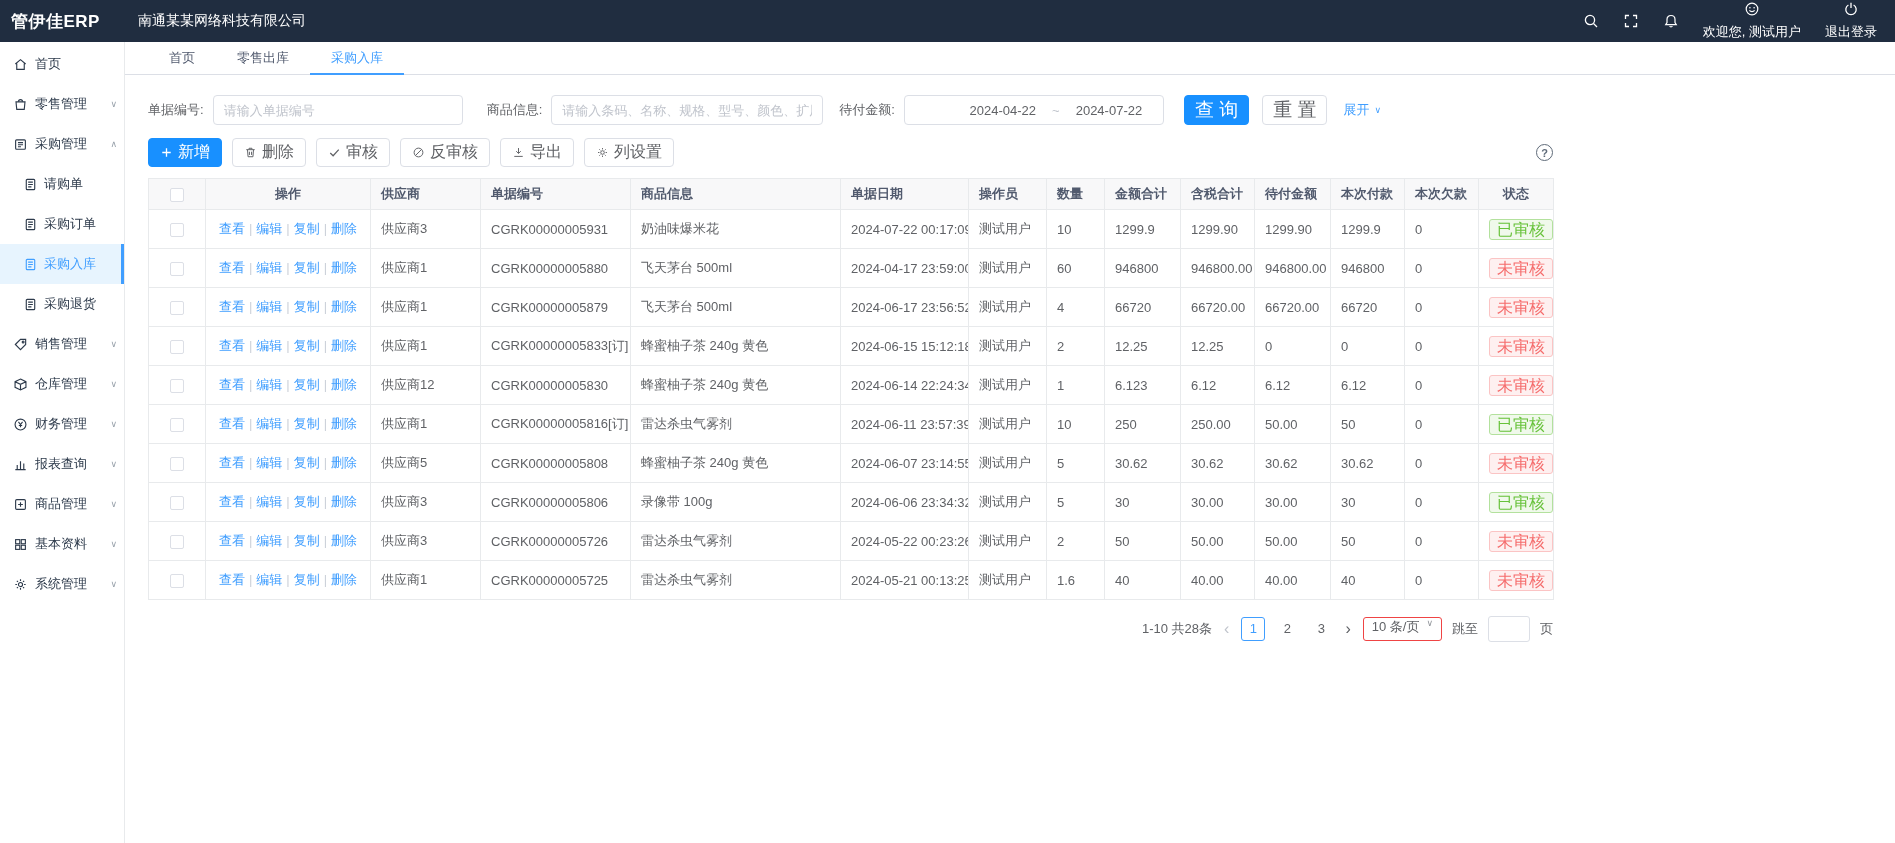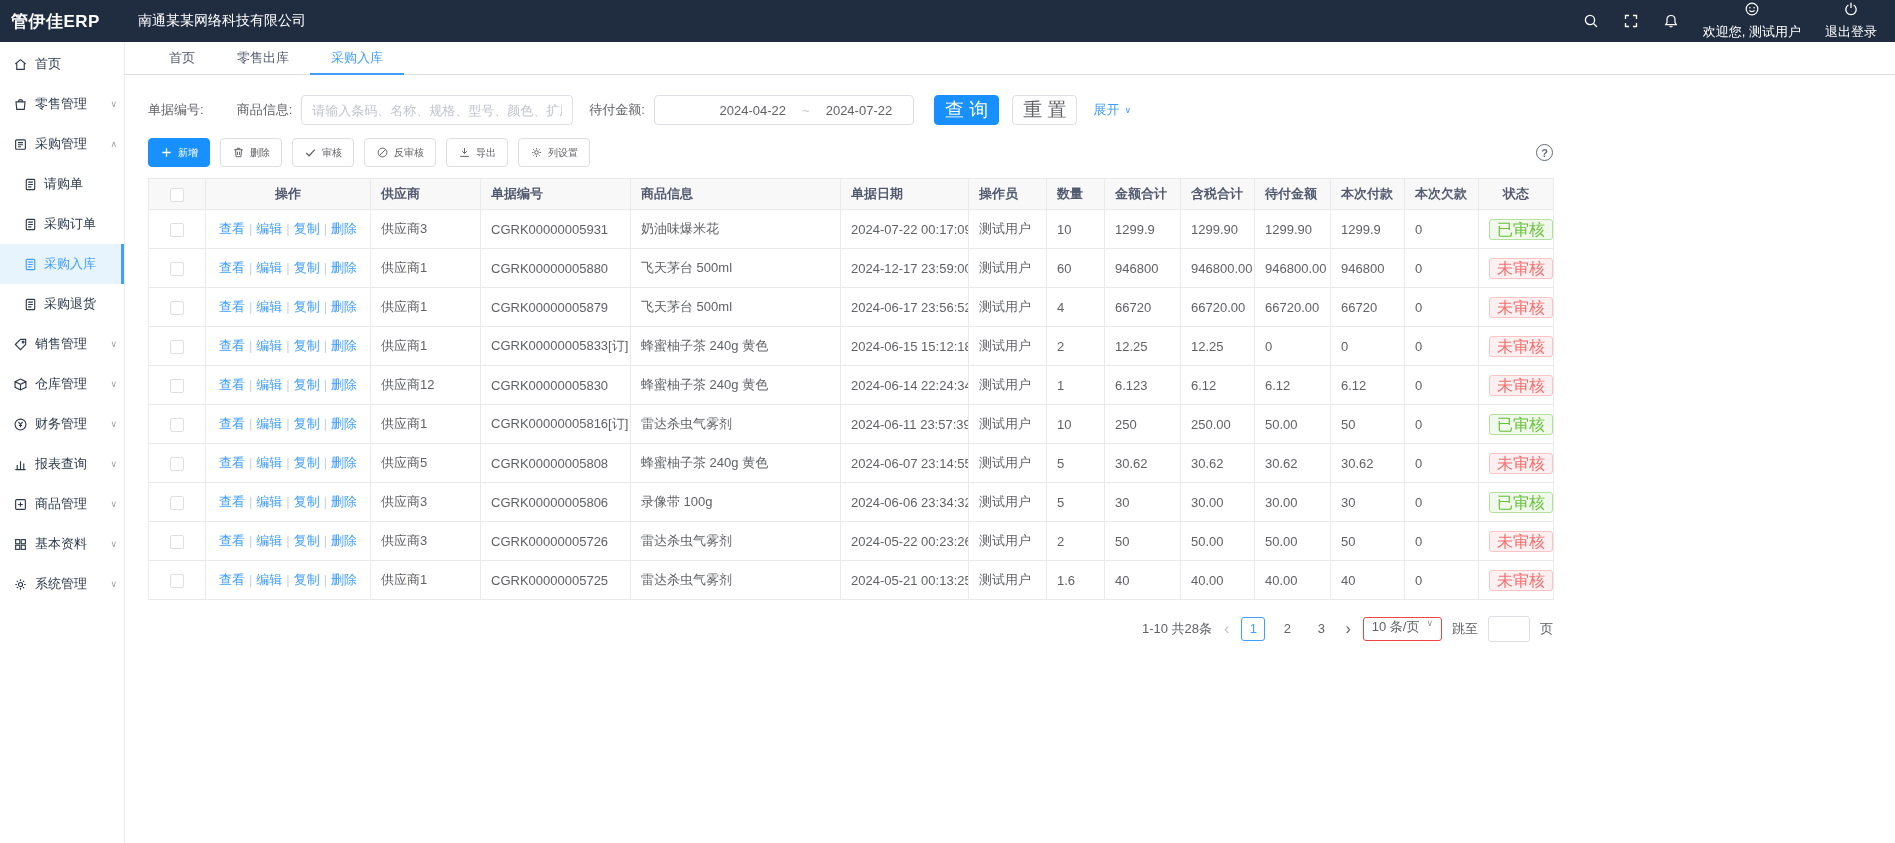--- a/index.html
+++ b/index.html
@@ -37,21 +37,21 @@
   .f-input { height: 30px; border: 1px solid #dcdfe6; border-radius: 4px; padding: 0 10px; font-size: 13px; color: #606266; outline: none; font-family: inherit; }
   .f-input::placeholder { color: #c0c4cc; }
   .datebox { width: 260px; height: 30px; border: 1px solid #dcdfe6; border-radius: 4px; display: flex; align-items: center; justify-content: center; gap: 16px; cursor: pointer; color: #606266; padding-left: 44px; }
   .btn { height: 30px; border-radius: 4px; font-size: 19px; cursor: pointer; font-family: inherit; }
   .btn.primary { background: #1890ff; border: 1px solid #1890ff; color: #fff; padding: 0 10px; }
   .btn.plain { background: #fff; border: 1px solid #dcdfe6; color: #606266; padding: 0 10px; }
   .expand-link { color: #409eff; display: inline-flex; align-items: center; gap: 5px; cursor: pointer; text-decoration: none; }
   .expand-link .chev { font-size: 9px; }
   
   .toolbar { margin-top: 13px; width: 1405px; display: flex; align-items: center; gap: 10px; }
-  .tbtn { height: 29px; padding: 0 11px; border: 1px solid #dcdfe6; border-radius: 4px; background: #fff; color: #606266; font-size: 10px; display: inline-flex; align-items: center; gap: 5px; cursor: pointer; font-family: inherit; }
+  .tbtn { height: 29px; padding: 0 11px; border: 1px solid #dcdfe6; border-radius: 4px; background: #fff; color: #606266; font-size: 16px; display: inline-flex; align-items: center; gap: 5px; cursor: pointer; font-family: inherit; }
   .tbtn.primary { background: #1890ff; border-color: #1890ff; color: #fff; }
   .bicon { width: 13px; height: 13px; }
   .help { margin-left: auto; width: 17px; height: 17px; border-radius: 50%; border: 1.5px solid #5f6b79; color: #5f6b79; font-size: 11px; font-weight: bold; display: flex; align-items: center; justify-content: center; cursor: pointer; }
   
   .grid { margin-top: 11px; width: 1405px; border-collapse: collapse; table-layout: fixed; font-size: 13px; }
   .grid th { background: #f8f8f9; color: #515a6e; font-weight: bold; height: 31px; border: 1px solid #e8eaec; padding: 0 10px; text-align: left; white-space: nowrap; overflow: hidden; }
   .grid td { height: 39px; border: 1px solid #e8eaec; padding: 0 10px; color: #606266; white-space: nowrap; overflow: hidden; }
   .grid th:nth-child(1), .grid td:nth-child(1),
   .grid th:nth-child(2), .grid td:nth-child(2),
   .grid th:nth-child(14), .grid td:nth-child(14) { text-align: center; }
@@ -231,20 +231,21 @@
         </div>
       <div class="tab active">
           <span>采购入库</span>
         </div>
     </div>
 
     <div class="content">
 
       <div class="filters">
         <span class="f-label">单据编号:</span>
+        <input class="f-input" style="width: 250px;" placeholder="请输入单据编号">
         <span class="f-label" style="margin-left:24px">商品信息:</span>
         <input class="f-input" style="width: 272px;" placeholder="请输入条码、名称、规格、型号、颜色、扩展...">
         <span class="f-label" style="margin-left:16px">待付金额:</span>
         <div class="datebox">
           <span>2024-04-22</span>
           <span style="color:#c0c4cc">~</span>
           <span>2024-07-22</span>
         </div>
         <button class="btn primary" style="margin-left:20px">查 询</button>
         <button class="btn plain" style="margin-left:13px">重 置</button>
@@ -347,21 +348,21 @@
               <td>1299.9</td>
               <td>0</td>
               <td><span class="badge approved">已审核</span></td>
             </tr>
             <tr>
               <td><span class="checkbox"></span></td>
               <td><a class="op-link">查看</a><span class="op-sep">|</span><a class="op-link">编辑</a><span class="op-sep">|</span><a class="op-link">复制</a><span class="op-sep">|</span><a class="op-link">删除</a></td>
               <td>供应商1</td>
               <td>CGRK00000005880</td>
               <td>飞天茅台 500ml</td>
-              <td>2024-12-17 23:59:00</td>
+              <td>2024-04-17 23:59:00</td>
               <td>测试用户</td>
               <td>60</td>
               <td>946800</td>
               <td>946800.00</td>
               <td>946800.00</td>
               <td>946800</td>
               <td>0</td>
               <td><span class="badge pending">未审核</span></td>
             </tr>
             <tr>

